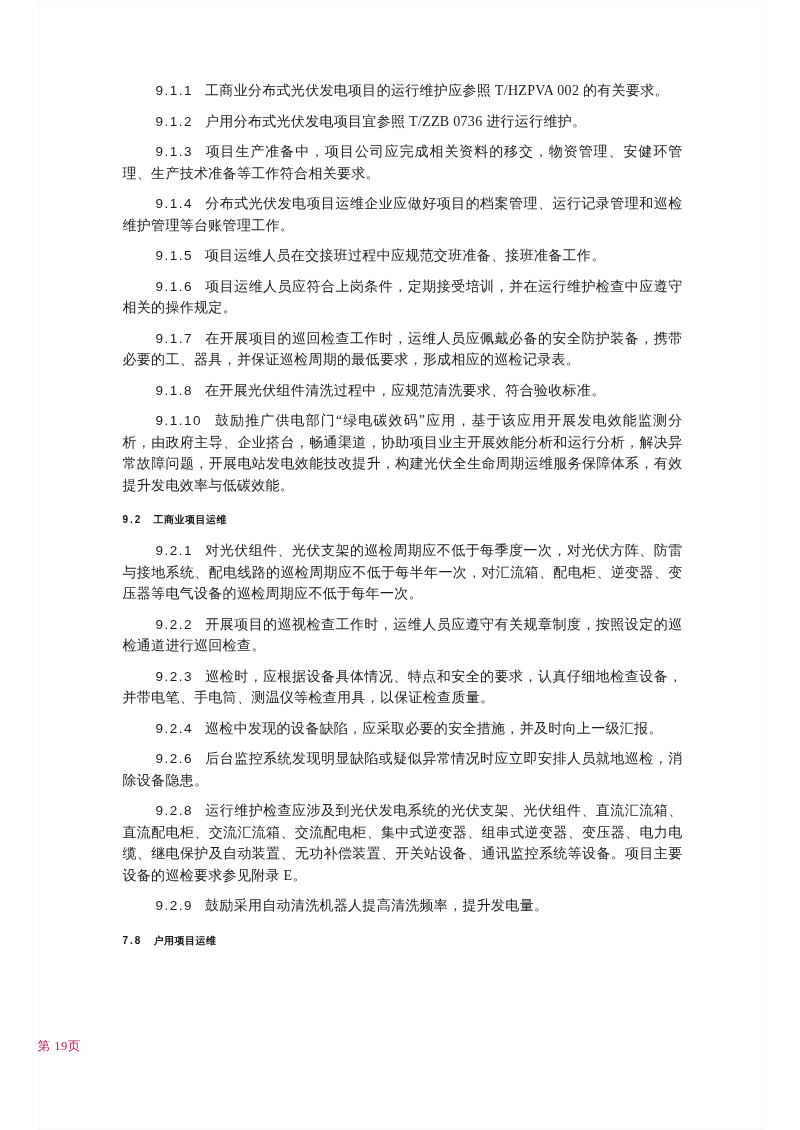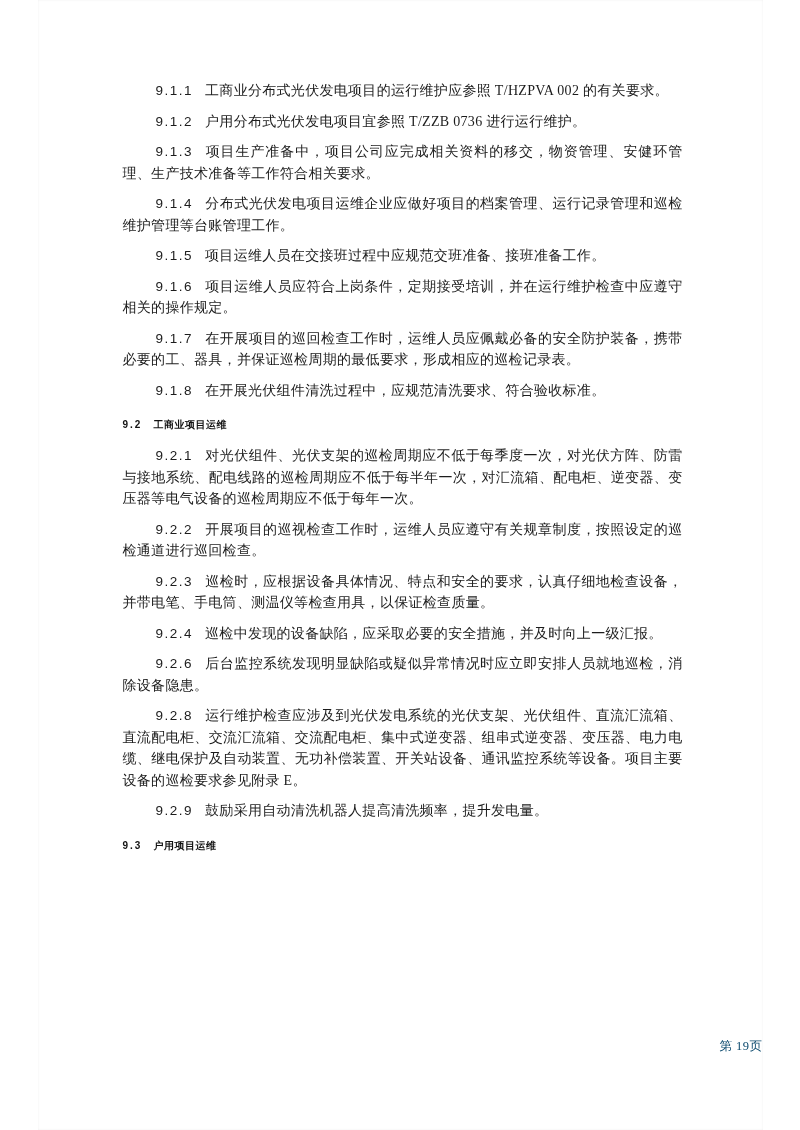--- a/index.html
+++ b/index.html
@@ -50,45 +50,46 @@
   }
   .heading-num {
     margin-right: 1.1em;
     letter-spacing: 2px;
   }
   .footer {
     position: absolute;
     left: 0;
     right: 0;
     top: 1038px;
-    text-align: right;
+    text-align: left;
     font-size: 12.5px;
-    color: #0c4a6e;
+    color: #be185d;
     letter-spacing: 0.5px;
   }
 </style>
 </head>
 <body>
 
 <div class="page">
   <div class="content" id="doc-content">
       <p class="clause"><span class="clause-num">9.1.1</span>工商业分布式光伏发电项目的运行维护应参照 T/HZPVA 002 的有关要求。</p>
       <p class="clause"><span class="clause-num">9.1.2</span>户用分布式光伏发电项目宜参照 T/ZZB 0736 进行运行维护。</p>
       <p class="clause"><span class="clause-num">9.1.3</span>项目生产准备中，项目公司应完成相关资料的移交，物资管理、安健环管理、生产技术准备等工作符合相关要求。</p>
       <p class="clause"><span class="clause-num">9.1.4</span>分布式光伏发电项目运维企业应做好项目的档案管理、运行记录管理和巡检维护管理等台账管理工作。</p>
       <p class="clause"><span class="clause-num">9.1.5</span>项目运维人员在交接班过程中应规范交班准备、接班准备工作。</p>
       <p class="clause"><span class="clause-num">9.1.6</span>项目运维人员应符合上岗条件，定期接受培训，并在运行维护检查中应遵守相关的操作规定。</p>
       <p class="clause"><span class="clause-num">9.1.7</span>在开展项目的巡回检查工作时，运维人员应佩戴必备的安全防护装备，携带必要的工、器具，并保证巡检周期的最低要求，形成相应的巡检记录表。</p>
       <p class="clause"><span class="clause-num">9.1.8</span>在开展光伏组件清洗过程中，应规范清洗要求、符合验收标准。</p>
+      <p class="clause"><span class="clause-num">9.1.10</span>鼓励推广供电部门“绿电碳效码”应用，基于该应用开展发电效能监测分析，由政府主导、企业搭台，畅通渠道，协助项目业主开展效能分析和运行分析，解决异常故障问题，开展电站发电效能技改提升，构建光伏全生命周期运维服务保障体系，有效提升发电效率与低碳效能。</p>
       <h2 class="section-heading"><span class="heading-num">9.2</span><span>工商业项目运维</span></h2>
       <p class="clause"><span class="clause-num">9.2.1</span>对光伏组件、光伏支架的巡检周期应不低于每季度一次，对光伏方阵、防雷与接地系统、配电线路的巡检周期应不低于每半年一次，对汇流箱、配电柜、逆变器、变压器等电气设备的巡检周期应不低于每年一次。</p>
       <p class="clause"><span class="clause-num">9.2.2</span>开展项目的巡视检查工作时，运维人员应遵守有关规章制度，按照设定的巡检通道进行巡回检查。</p>
       <p class="clause"><span class="clause-num">9.2.3</span>巡检时，应根据设备具体情况、特点和安全的要求，认真仔细地检查设备，并带电笔、手电筒、测温仪等检查用具，以保证检查质量。</p>
       <p class="clause"><span class="clause-num">9.2.4</span>巡检中发现的设备缺陷，应采取必要的安全措施，并及时向上一级汇报。</p>
       <p class="clause"><span class="clause-num">9.2.6</span>后台监控系统发现明显缺陷或疑似异常情况时应立即安排人员就地巡检，消除设备隐患。</p>
       <p class="clause"><span class="clause-num">9.2.8</span>运行维护检查应涉及到光伏发电系统的光伏支架、光伏组件、直流汇流箱、直流配电柜、交流汇流箱、交流配电柜、集中式逆变器、组串式逆变器、变压器、电力电缆、继电保护及自动装置、无功补偿装置、开关站设备、通讯监控系统等设备。项目主要设备的巡检要求参见附录 E。</p>
       <p class="clause"><span class="clause-num">9.2.9</span>鼓励采用自动清洗机器人提高清洗频率，提升发电量。</p>
-      <h2 class="section-heading"><span class="heading-num">9.3</span><span>户用项目运维</span></h2>
+      <h2 class="section-heading"><span class="heading-num">7.8</span><span>户用项目运维</span></h2>
     </div>
   <div class="footer">
     <span>第 19页</span>
   </div>
 </div>
 
 </body></html>

